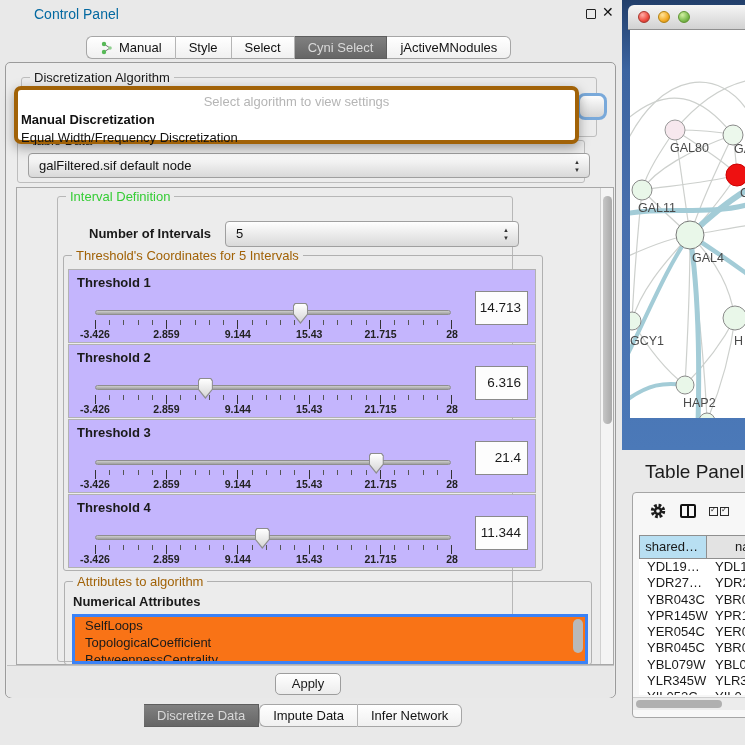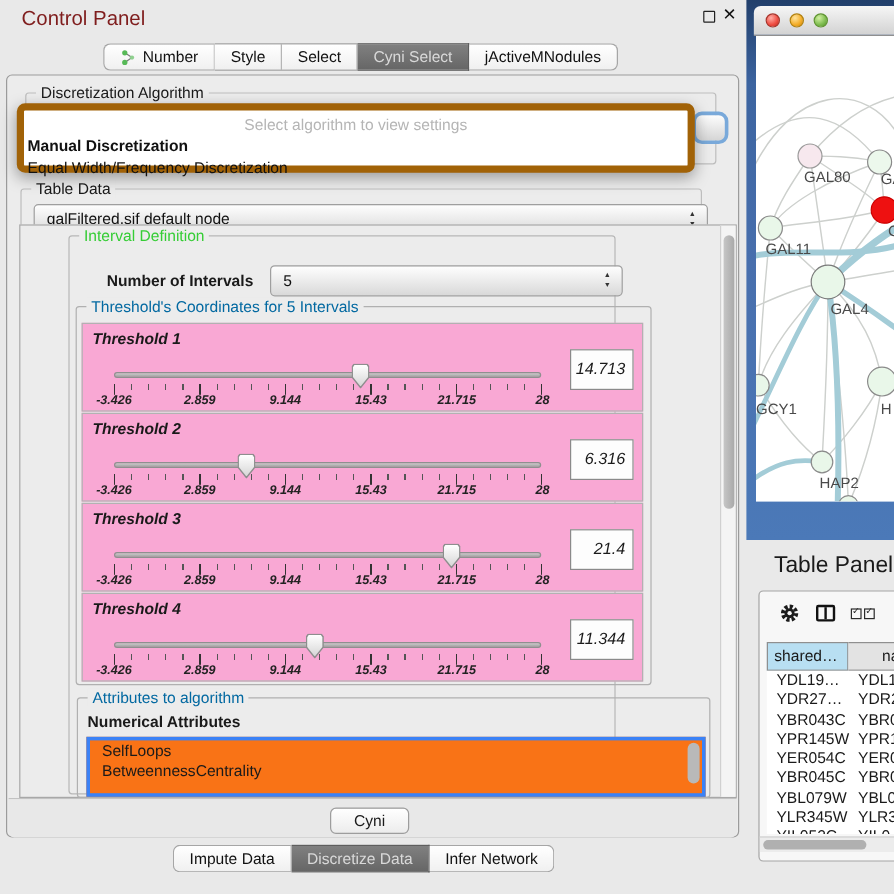--- a/index.html
+++ b/index.html
@@ -4,54 +4,54 @@
 <style>
   * { box-sizing: border-box; margin: 0; padding: 0; }
   html,body { width:745px; height:745px; overflow:hidden; }
   body {
     font-family:"Liberation Sans","DejaVu Sans",sans-serif;
     font-size:13px; color:#1a1a1a; background:#e9e9e9; position:relative;
   }
   
   .left-panel { position:absolute; left:0; top:0; width:622px; height:745px; background:#e9e9e9; }
   .titlebar { position:absolute; left:0; top:0; width:622px; height:26px; }
-  .titlebar .title { position:absolute; left:18px; top:6px; font-size:17px; color:#7f1d1d; }
+  .titlebar .title { position:absolute; left:34px; top:6px; font-size:14px; color:#0369a1; }
   .win-float { position:absolute; left:586px; top:9px; width:10px; height:10px; border:1.5px solid #222; border-radius:1px; }
   .win-close { position:absolute; left:602px; top:4px; font-size:14px; font-weight:bold; color:#111; }
   
   .seg-row { position:absolute; display:flex; }
   .seg { height:23px; line-height:21px; padding:0 13px; border-top:1px solid #a6a6a6; border-bottom:1px solid #a6a6a6; border-right:1px solid #b5b5b5; background:linear-gradient(#ffffff,#f0f0f0); color:#111; white-space:nowrap; display:flex; align-items:center; gap:5px; }
   .seg.first { border-left:1px solid #a6a6a6; border-radius:6px 0 0 6px; }
   .seg.last { border-radius:0 6px 6px 0; border-right:1px solid #a6a6a6; }
   .seg.dark { background:linear-gradient(#808080,#666666); color:#d9d9d9; border-color:#5e5e5e; }
   .top-tabs { left:86px; top:36px; }
   .bottom-tabs { left:144px; top:704px; }
   .net-ico { width:14px; height:14px; }
   
   .content { position:absolute; left:5px; top:62px; width:611px; height:636px; border:1px solid #9b9b9b; border-radius:5px; background:#ececec; }
   .group { position:absolute; border:1px solid #bdbdbd; border-radius:3px; }
   .gtitle { position:absolute; top:-8px; left:8px; background:#ececec; padding:0 4px; font-size:13px; color:#1a1a1a; white-space:nowrap; }
   .gtitle.green { color:#35cd35; }
-  .gtitle.blue { color:#0369a1; }
+  .gtitle.blue { color:#a16207; }
   
   .combo { position:absolute; border:1px solid #9f9f9f; border-radius:4px; background:linear-gradient(#fefefe,#d9d9d9); height:25px; line-height:23px; padding-left:10px; color:#111; }
   .combo .arrows { position:absolute; right:9px; top:4px; font-size:6px; line-height:8px; color:#333; text-align:center; }
   
   .focus-combo { position:absolute; left:571px; top:30px; width:30px; height:27px; border:3px solid #79a9da; border-radius:8px; background:linear-gradient(#fdfdfd,#d5d5d5); }
   
-  .popup { position:absolute; left:8px; top:23px; width:565px; height:58px; background:#ffffff; border:6px solid #a16207; border-radius:7px; box-shadow:0 4px 12px rgba(0,0,0,0.35); z-index:30; padding-top:2px; }
+  .popup { position:absolute; left:8px; top:23px; width:565px; height:58px; background:#ffffff; border:4px solid #a16207; border-radius:7px; box-shadow:0 4px 12px rgba(0,0,0,0.35); z-index:30; padding-top:2px; }
   .popup .ph { text-align:center; color:#b5b5b5; height:19px; line-height:19px; }
   .popup .item { height:18px; line-height:18px; padding-left:3px; color:#111; }
   .popup .item.bold { font-weight:bold; }
   
   .scrollpane { position:absolute; left:10px; top:124px; width:598px; height:478px; border:1px solid #a8a8a8; background:#ececec; }
   .vscroll { position:absolute; right:0; top:0; width:13px; height:100%; background:#f4f4f4; border-left:1px solid #d0d0d0; }
   .vscroll .thumb { position:absolute; left:2px; top:8px; width:9px; height:228px; border-radius:5px; background:linear-gradient(90deg,#c6c6c6,#a9a9a9); }
   
-  .thr-row { position:absolute; left:4px; width:468px; height:74px; border:1px solid #b2b2b2; background:#f9a8d4;font-style:italic; }
+  .thr-row { position:absolute; left:4px; width:468px; height:74px; border:1px solid #b2b2b2; background:#c4b5fd; }
   .thr-label { position:absolute; left:8px; top:5px; font-weight:bold; }
   .slider-track { position:absolute; left:26px; top:40px; width:356px; height:5px; border:1px solid #8f8f8f; border-radius:3px; background:linear-gradient(#cdcdcd,#9f9f9f); }
   .slider-thumb { position:absolute; top:33px; width:15px; height:21px; background:#8d8d8d; clip-path:polygon(12% 0,88% 0,100% 12%,100% 55%,50% 100%,0 55%,0 12%); }
   .slider-thumb::after { content:""; position:absolute; left:1px; top:1px; right:1px; bottom:2px; background:linear-gradient(#ffffff,#d6d6d6); clip-path:polygon(12% 0,88% 0,100% 12%,100% 55%,50% 100%,0 55%,0 12%); }
   .ticks-minor { position:absolute; left:26px; top:50px; width:357px; height:5px; background:repeating-linear-gradient(90deg,#555 0,#555 1px,transparent 1px,transparent 14.24px); }
   .ticks-major { position:absolute; left:26px; top:50px; width:357px; height:9px; background:repeating-linear-gradient(90deg,#333 0,#333 1px,transparent 1px,transparent 71.2px); }
   .slider-scale { position:absolute; left:26px; top:58px; width:357px; height:13px; }
   .scale-label { position:absolute; transform:translateX(-50%); font-size:10.5px; font-weight:bold; color:#222; }
   .thr-value { position:absolute; left:406px; top:21px; width:53px; height:34px; background:#fdfdfd; border:1px solid #8a8a8a; text-align:right; padding-right:6px; line-height:32px; font-size:13.5px; }
   
@@ -105,21 +105,21 @@
 
   <div class="seg-row top-tabs">
     <div class="seg first">
       <svg class="net-ico" viewBox="0 0 14 14">
         <line x1="4" y1="3" x2="10" y2="7" stroke="#777" stroke-width="1"></line>
         <line x1="4" y1="11" x2="10" y2="7" stroke="#777" stroke-width="1"></line>
         <circle cx="4" cy="3" r="2.2" fill="#57b957"></circle>
         <circle cx="4" cy="11" r="2.2" fill="#57b957"></circle>
         <circle cx="10" cy="7" r="1.8" fill="#8fd08f"></circle>
       </svg>
-      <span>Number</span>
+      <span>Manual</span>
     </div>
     <div class="seg">
         <span>Style</span>
       </div>
     <div class="seg">
         <span>Select</span>
       </div>
     <div class="seg dark">
         <span>Cyni Select</span>
       </div>
@@ -134,21 +134,21 @@
       <span class="gtitle">Discretization Algorithm</span>
     </div>
     <div class="focus-combo"></div>
 
     <div class="popup">
       <div class="ph">Select algorithm to view settings</div>
       <div class="item bold">Manual Discretization</div>
       <div class="item">Equal Width/Frequency Discretization</div>
     </div>
 
-    <div class="group" style="left:11px; top:94px; width:568px; height:43px;">
+    <div class="group" style="left:11px; top:77px; width:568px; height:43px;">
       <span class="gtitle">Table Data</span>
       <div class="combo" style="left:10px; top:12px; width:562px;">
         <span>galFiltered.sif default node</span>
         <span class="arrows">▲<br>▼</span>
       </div>
     </div>
 
     <div class="scrollpane">
       <div class="vscroll">
           <div class="thumb"></div>
@@ -234,37 +234,38 @@
             <div class="thr-value">11.344</div>
           </div>
         </div>
 
         <div class="group" style="left:6px; top:384px; width:528px; height:84px; border-color:#b0b0b0;">
           <span class="gtitle blue">Attributes to algorithm</span>
           <div class="bold" style="position:absolute; left:8px; top:12px;">Numerical Attributes</div>
           <div class="attr-list" style="left:7px; top:32px; width:516px; height:50px;">
             <div class="list-scroll"></div>
           <div class="list-item">SelfLoops</div>
+              <div class="list-item">TopologicalCoefficient</div>
               <div class="list-item">BetweennessCentrality</div>
             </div>
         </div>
       </div>
     </div>
 
     <div class="apply-strip">
-      <div class="apply-btn">Cyni</div>
+      <div class="apply-btn">Apply</div>
     </div>
   </div>
 
   <div class="seg-row bottom-tabs">
+    <div class="seg dark">
+        <span>Discretize Data</span>
+      </div>
     <div class="seg first">
         <span>Impute Data</span>
-      </div>
-    <div class="seg dark">
-        <span>Discretize Data</span>
       </div>
     <div class="seg last">
         <span>Infer Network</span>
       </div>
   </div>
 </div>
 
 <div class="net-window">
   <div class="mac-bar">
     <span class="light red"></span>

